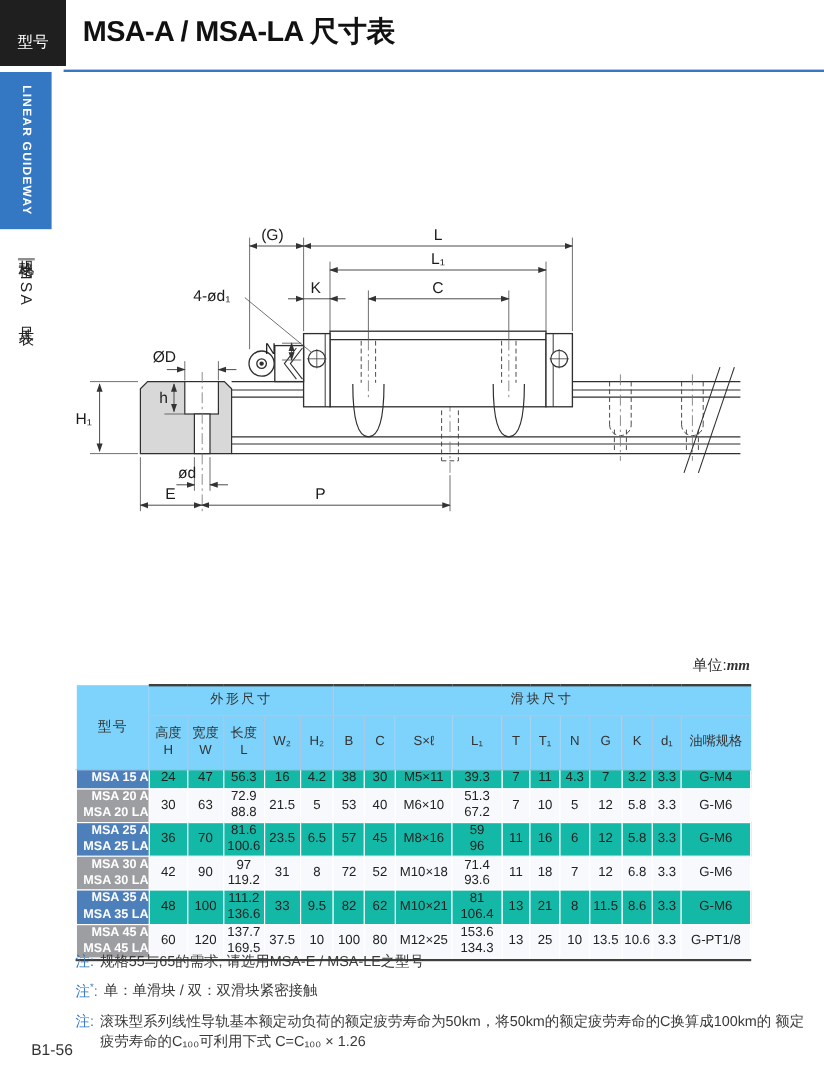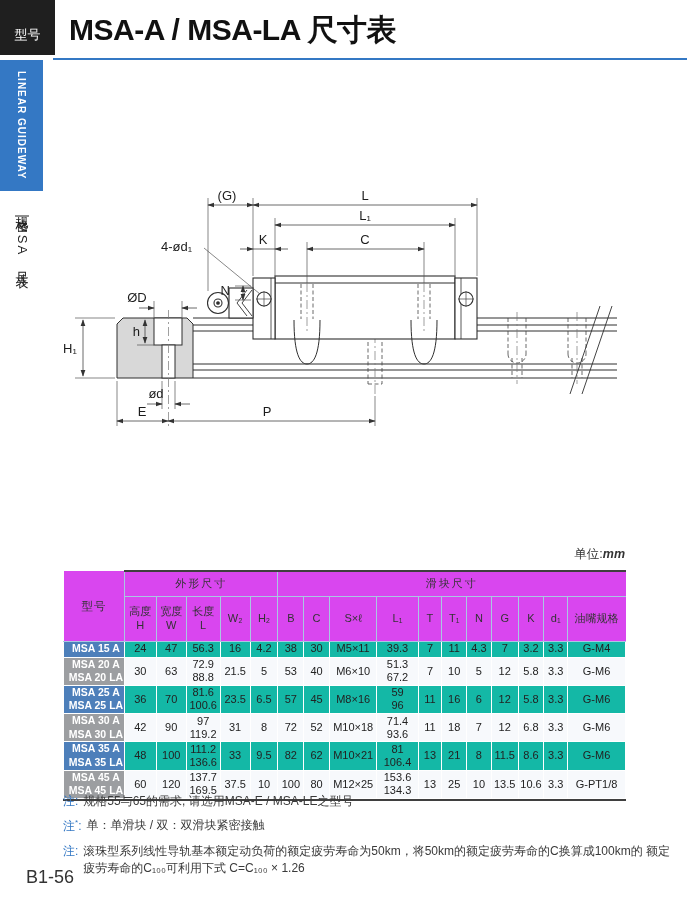--- a/index.html
+++ b/index.html
@@ -3,64 +3,64 @@
 <meta charset="utf-8">
 <style>
   * { margin:0; padding:0; box-sizing:border-box; }
   html,body { background:#ffffff; }
   body { font-family:"Liberation Sans","DejaVu Sans",sans-serif; color:#222; }
   .page { position:relative; width:687px; height:901px; background:#fff; overflow:hidden; }
 
   
   .model-tab { position:absolute; left:0; top:0; width:55px; height:55px; background:#1f1f1f; }
   .model-tab span { position:absolute; left:0; right:0; top:26px; text-align:center; color:#fff; font-size:13px; }
-  .page-title { position:absolute; left:69px; top:10px; font-size:30px; font-weight:700; color:#111; letter-spacing:-0.5px; }
+  .page-title { position:absolute; left:69px; top:10px; font-size:24px; font-weight:700; color:#111; letter-spacing:-0.5px; }
   .header-rule { position:absolute; left:53px; top:58px; width:634px; height:2px; }
 
   
   .brand-bar { position:absolute; left:0; top:60px; width:43px; height:131px; display:flex; align-items:center; justify-content:center; }
   .brand-bar span { writing-mode:vertical-rl; color:#fff; font-size:10px; font-weight:700; letter-spacing:1px; }
   .side-section { position:absolute; left:0; top:206px; width:43px; display:flex; flex-direction:column; align-items:center; }
   .side-section .vtxt { writing-mode:vertical-rl; font-size:13px; color:#222; letter-spacing:2px; }
   .side-divider { width:14px; height:2px; background:#8f8f8f; margin:5px 0; }
 
   
   .diagram { position:absolute; left:57px; top:184px; width:632px; height:258px; }
 
   
   .unit-line { position:absolute; left:0; top:546px; width:625px; text-align:right; font-size:12.5px; color:#333; }
-  .unit-line .u-val { font-style:italic; font-family:Liberation Sans, sans-serif; font-weight:700; }
+  .unit-line .u-val { font-style:italic; font-family:Liberation Serif, serif; font-weight:700; }
 
   
   .table-wrap { position:absolute; left:63px; top:570px; width:563px; border-bottom:2px solid #3f3f3f; }
   table.dim { width:100%; border-collapse:collapse; table-layout:fixed; font-size:11px; }
-  thead td { background:#d946ef; border:1px solid #aac6e2; text-align:center; color:#333; vertical-align:middle; line-height:1.25; white-space:pre-line;margin-top:44px; }
+  thead td { background:#7dd3fc; border:1px solid #aac6e2; text-align:center; color:#333; vertical-align:middle; line-height:1.25; white-space:pre-line;margin-top:44px; }
   thead tr.grp-row { height:25px; }
   thead tr.hdr-row { height:45px; }
   thead td.grp { border-top:2px solid #3f3f3f; letter-spacing:2px; }
   thead td.model-head { border-top-color:transparent; border-left-color:transparent; font-size:11.5px; letter-spacing:1px; }
   thead td.last { border-right-color:transparent; }
   tbody tr { height:16px; }
   tbody tr.single { height:16px; }
   tbody td { border:1px solid #fff; vertical-align:middle; white-space:pre-line; line-height:1.2; }
-  tbody td.model { color:#fff; font-weight:700; text-align:center; padding-left:4px; font-size:10.5px; line-height:1.3; }
+  tbody td.model { color:#fff; font-weight:700; text-align:right; padding-left:4px; font-size:10.5px; line-height:1.3; }
   tbody tr.row-blue td.model { background:#4d7fba; }
   tbody tr.row-gray td.model { background:#9c9ea1; }
   tbody td.data { text-align:center; color:#222; }
   tbody tr.row-blue td.data { background:#14b8a6; }
   tbody tr.row-gray td.data { background:#f7f9fc; }
 
   
   .notes { position:absolute; left:63px; top:793px; width:608px; font-size:12px; color:#3a3a3a; }
   .note { display:flex; margin-bottom:7px; line-height:1.45; }
   .note-tag { color:#3478c4; flex:0 0 auto; margin-right:5px; white-space:nowrap; }
   .note-tag sup { font-size:8px; }
   .note-text { flex:1 1 auto; }
 
-  .footer { position:absolute; left:26px; top:867px; font-size:18px; color:#333; }
+  .footer { position:absolute; left:26px; top:867px; font-size:13px; color:#333; }
 
   svg text { font-family:"Liberation Sans","DejaVu Sans",sans-serif; font-size:13px; fill:#1c1c1c; }
 </style>
 </head>
 <body>
 
 <div class="page">
 
   <div class="model-tab">
     <span>型号</span>

